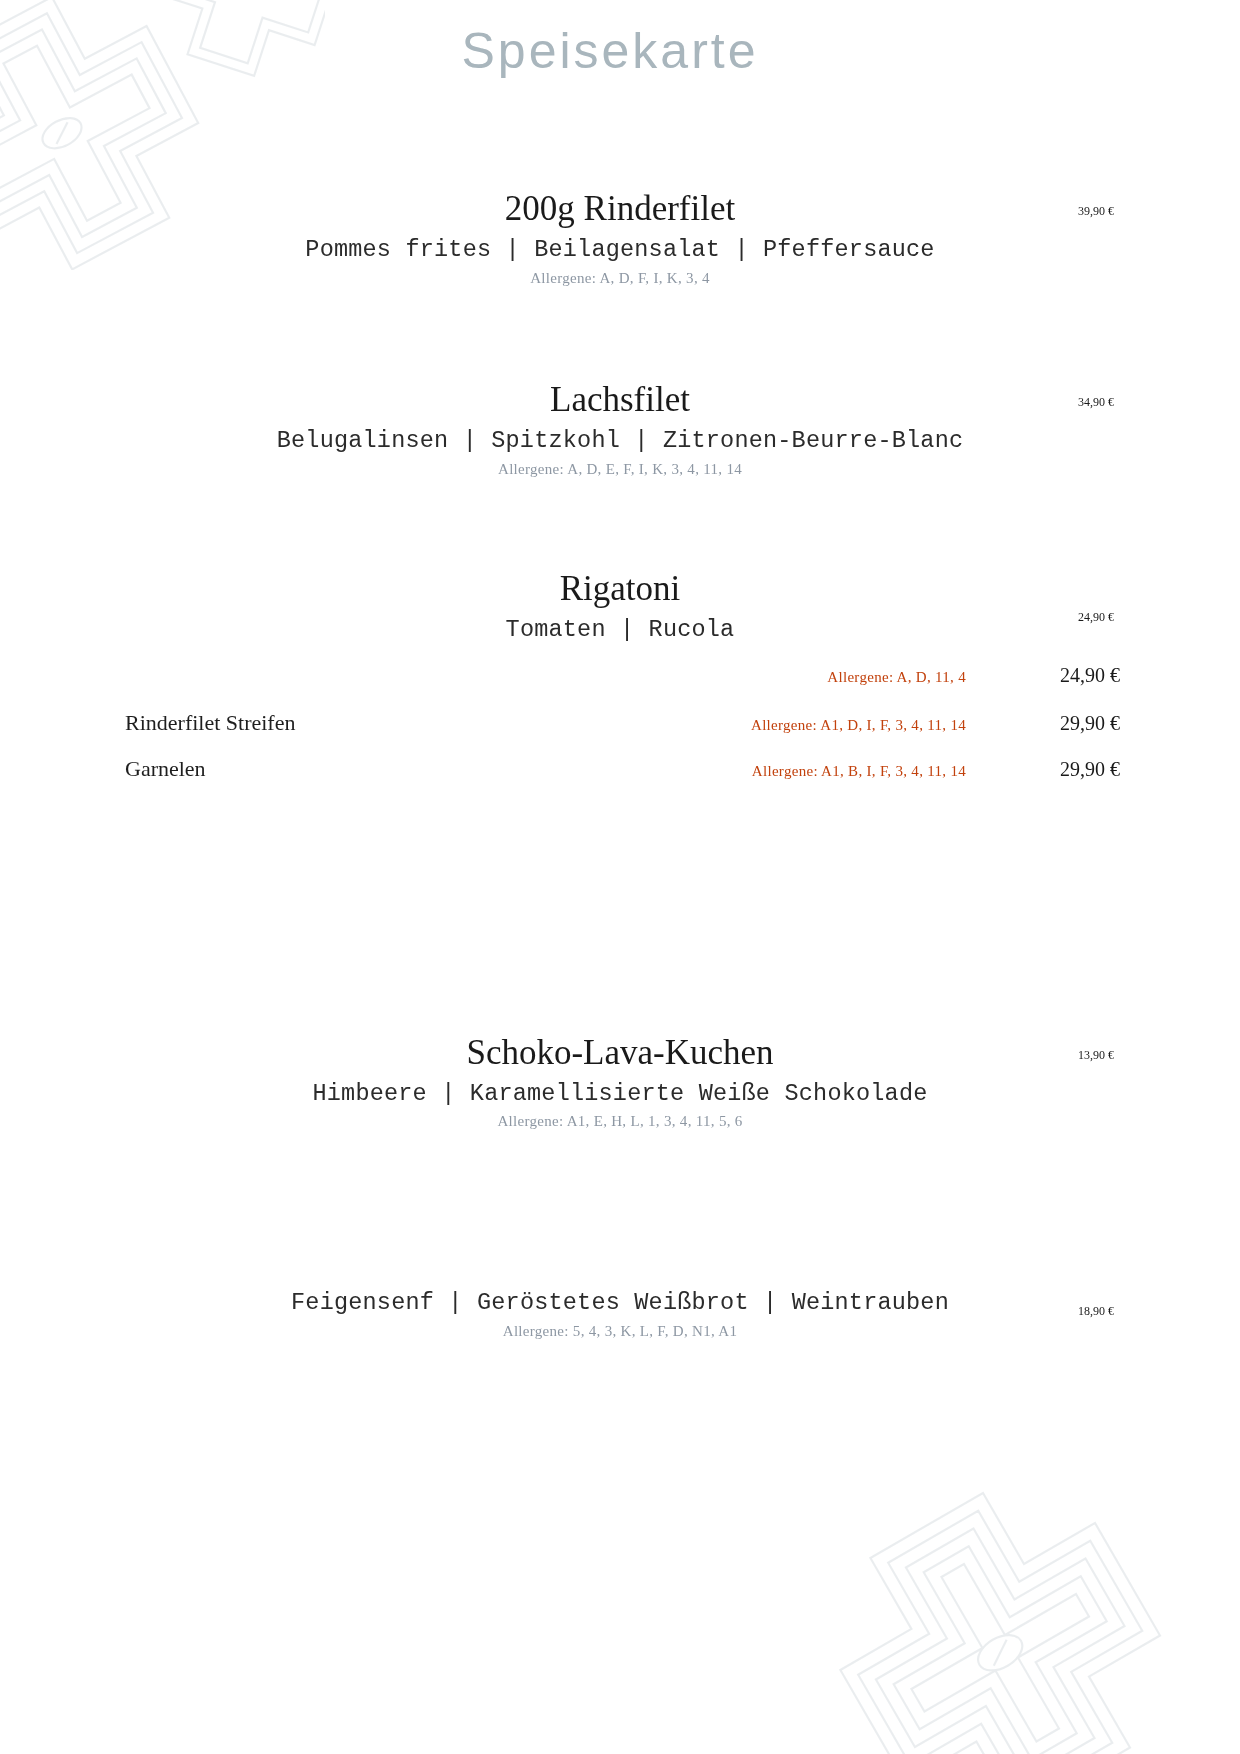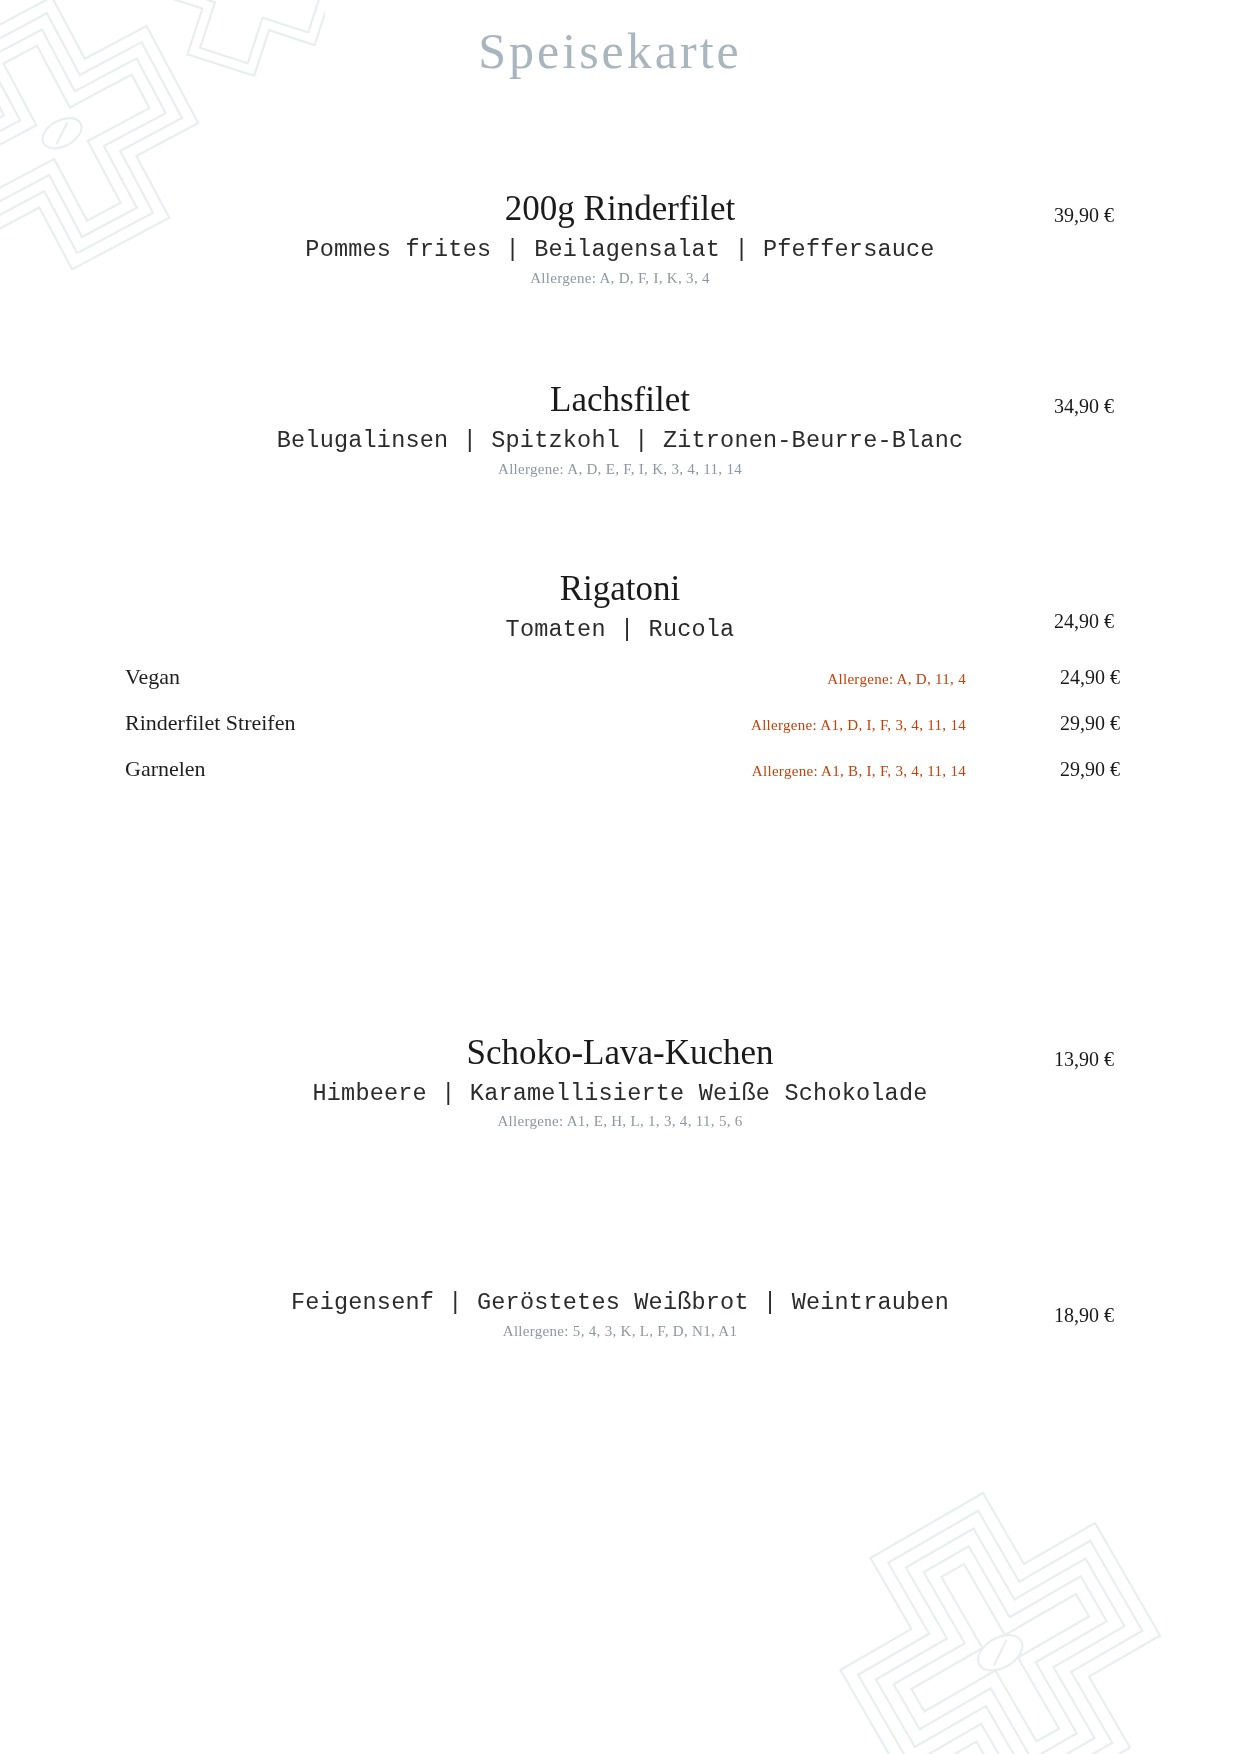--- a/index.html
+++ b/index.html
@@ -34,21 +34,21 @@
   
   .page {
     position: relative;
     width: 1240px;
     height: 1754px;
     box-sizing: border-box;
   }
 
   .menu-title {
     text-align: center;
-    font-family: Liberation Serif, serif;
+    font-family: Liberation Sans, sans-serif;
     font-size: 50px;
     font-weight: 400;
     color: #a9b6bd;
     letter-spacing: 3px;
     margin: 0;
     padding-top: 22px;
     padding-right: 20px;
   }
 
   .content {
@@ -84,21 +84,21 @@
   }
   .dish-allergens {
     font-size: 15px;
     color: #8d97a3;
     margin: 4px 0 0 0;
     letter-spacing: 0.3px;
   }
   .dish-price {
     position: absolute;
     right: 6px;
-    font-size: 20px;
+    font-size: 12px;
     color: #1a1a1a;
     white-space: nowrap;
   }
 
   
   .variants {
     width: 1000px;
     margin: 18px auto 0 auto;
   }
   .variant-row {
@@ -187,21 +187,20 @@
     </div>
 
     <div class="dish" style="margin-top:90px;">
       <div class="dish-head">
         <div class="dish-price" style="top:42px;">24,90 €</div>
         <p class="dish-name">Rigatoni</p>
         <p class="dish-desc">Tomaten  |  Rucola</p>
       </div>
       <div class="variants">
         <div class="variant-row">
-          <div class="variant-label">Vegan</div>
           <div class="variant-allergens">Allergene: A, D, 11, 4</div>
           <div class="variant-price">24,90 €</div>
         </div>
         <div class="variant-row">
           <div class="variant-label">Rinderfilet Streifen</div>
           <div class="variant-allergens">Allergene: A1, D, I, F, 3, 4, 11, 14</div>
           <div class="variant-price">29,90 €</div>
         </div>
         <div class="variant-row">
           <div class="variant-label">Garnelen</div>

